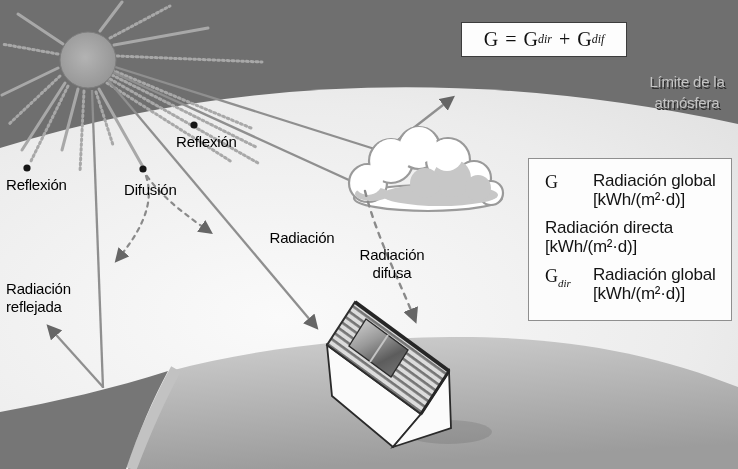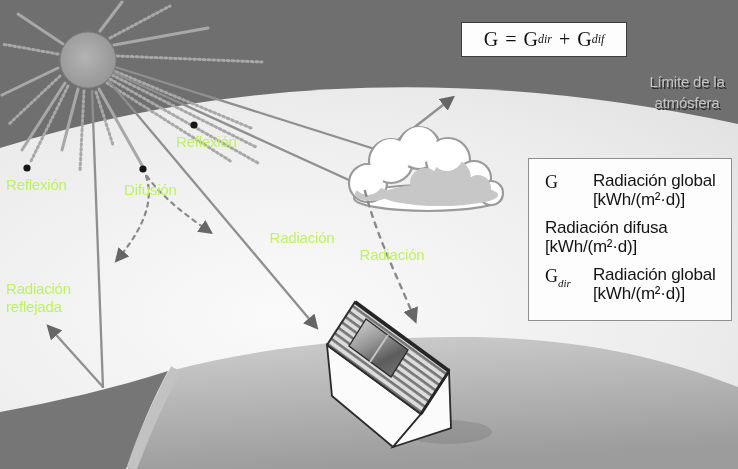--- a/index.html
+++ b/index.html
@@ -1,19 +1,19 @@
 <!DOCTYPE html>
 <html><head>
 <meta charset="utf-8">
 <style>
   html,body{margin:0;padding:0;background:#6f6f6f;}
   .stage{position:relative;width:738px;height:469px;overflow:hidden;background:#6f6f6f;
          font-family:"Liberation Sans",sans-serif;}
   .stage svg{position:absolute;left:0;top:0;}
-  .lbl{position:absolute;font-size:15px;line-height:18px;color:#bef264;letter-spacing:-0.2px;white-space:nowrap;}
+  .lbl{position:absolute;font-size:15px;line-height:18px;color:#000000;letter-spacing:-0.2px;white-space:nowrap;}
   .lbl.center{text-align:center;white-space:normal;}
   .limite{position:absolute;left:630px;top:71px;width:114px;text-align:center;
           font-size:15px;line-height:21px;color:#c4c4c4;text-shadow:1.5px 1.5px 0 #2f2f2f;letter-spacing:-0.2px;}
   .formula-box{position:absolute;left:461px;top:22px;width:164px;height:33px;background:#fdfdfd;
           border:1.5px solid #3c3c3c;display:flex;align-items:center;justify-content:center;
           font-family:"Liberation Serif",serif;font-size:20px;color:#111;}
   .formula-box .f-op{margin:0 7px;}
   .formula-box sub{font-style:italic;font-size:12px;}
   .legend{position:absolute;left:528px;top:158px;width:204px;height:163px;background:#fdfdfd;
           border:1px solid #8f8f8f;box-sizing:border-box;padding:13px 10px 0 16px;}
@@ -166,37 +166,38 @@
 
   <div class="lbl" style="left:6px;top:176px;">Reflexión</div>
   <div class="lbl" style="left:124px;top:181px;">Difusión</div>
   <div class="lbl" style="left:176px;top:133px;">Reflexión</div>
 
   <div class="lbl center" style="left:256px;top:229px;width:92px;">
     <div>Radiación</div>
   </div>
   <div class="lbl center" style="left:346px;top:246px;width:92px;">
     <div>Radiación</div>
+    <div>difusa</div>
   </div>
   <div class="lbl" style="left:6px;top:280px;">
     <div>Radiación</div>
     <div>reflejada</div>
   </div>
 
   <div class="legend">
     <div class="lg-row">
       <div class="lg-sym"><span>G</span><sub></sub></div>
       <div class="lg-desc">
         <div>Radiación global</div>
         <div>[kWh/(m²·d)]</div>
       </div>
     </div>
     <div class="lg-row">
       <div class="lg-desc">
-        <div>Radiación difusa</div>
+        <div>Radiación directa</div>
         <div>[kWh/(m²·d)]</div>
       </div>
     </div>
     <div class="lg-row">
       <div class="lg-sym"><span>G</span><sub>dir</sub></div>
       <div class="lg-desc">
         <div>Radiación global</div>
         <div>[kWh/(m²·d)]</div>
       </div>
     </div>

